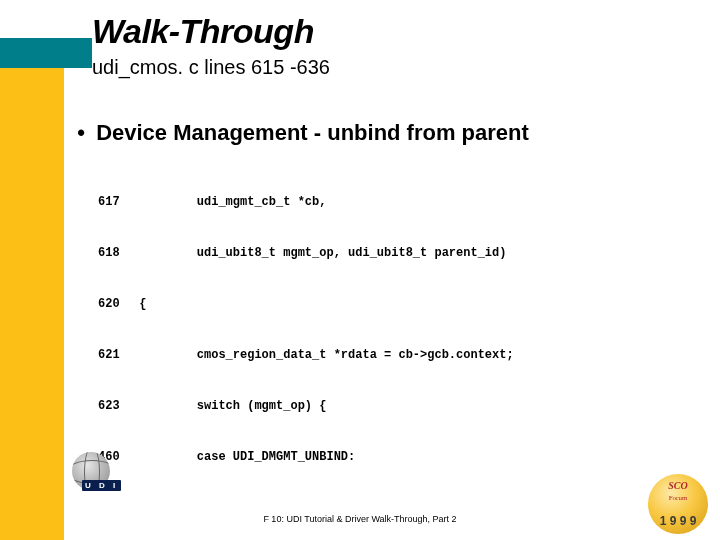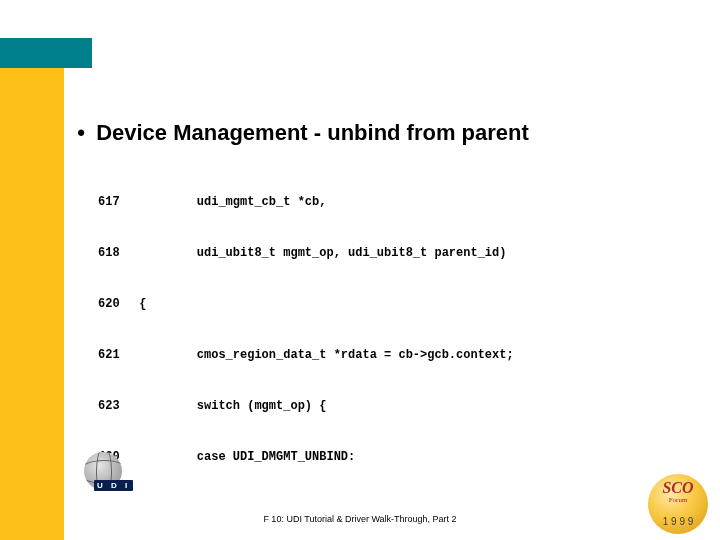--- a/index.html
+++ b/index.html
@@ -89,21 +89,21 @@
     left: 0;
     bottom: 14px;
     width: 720px;
     text-align: center;
     font-size: 9px;
     color: #000;
     line-height: 14px;
   }
   .udi-logo {
     position: absolute;
-    left: 84px;
+    left: 72px;
     bottom: 48px;
     width: 66px;
     height: 40px;
     text-align: center;
   }
   .udi-globe {
     width: 38px;
     height: 38px;
     border-radius: 50%;
     background:
@@ -149,46 +149,48 @@
     background: radial-gradient(circle at 38% 32%, #fde9a6 0%, #f9c842 45%, #d49a12 100%);
     display: flex;
     flex-direction: column;
     align-items: center;
     justify-content: center;
   }
   .sco-text {
     font-family: Georgia, "Times New Roman", serif;
     font-style: italic;
     font-weight: bold;
-    font-size: 16px;
+    font-size: 10px;
     color: #b02a2a;
     line-height: 12px;
   }
   .sco-sub {
     font-family: Georgia, serif;
     font-size: 7px;
     color: #b02a2a;
     margin-top: 2px;
   }
   .sco-year {
     font-family: Arial, sans-serif;
-    font-size: 10px;
-    font-weight: normal;
+    font-size: 12px;
+    font-weight: bold;
     color: #3b3b3b;
     margin-top: 12px;
   }
 </style>
 </head>
 <body>
 
 <div class="slide">
 
   <div class="yellow-bar"></div>
   <div class="teal-block"></div>
 
+  <div class="title">Walk-Through</div>
+  <div class="subtitle">udi_cmos. c lines 615 -636</div>
 
   <div class="section">
     <span class="bullet">•</span>
     <span>Device Management - unbind from parent</span>
   </div>
 
   <div class="code-block">
     <div class="code-line"><span class="lineno">617</span><span class="code">         udi_mgmt_cb_t *cb,</span></div>
     <div class="code-line"><span class="lineno">618</span><span class="code">         udi_ubit8_t mgmt_op, udi_ubit8_t parent_id)</span></div>
     <div class="code-line"><span class="lineno">620</span><span class="code"> {</span></div>

